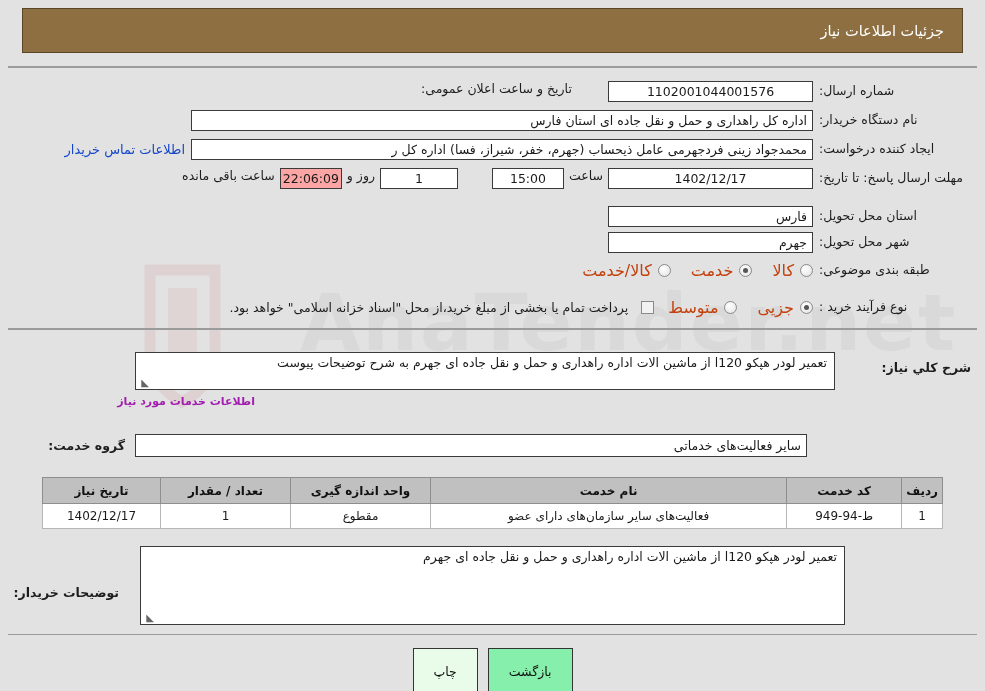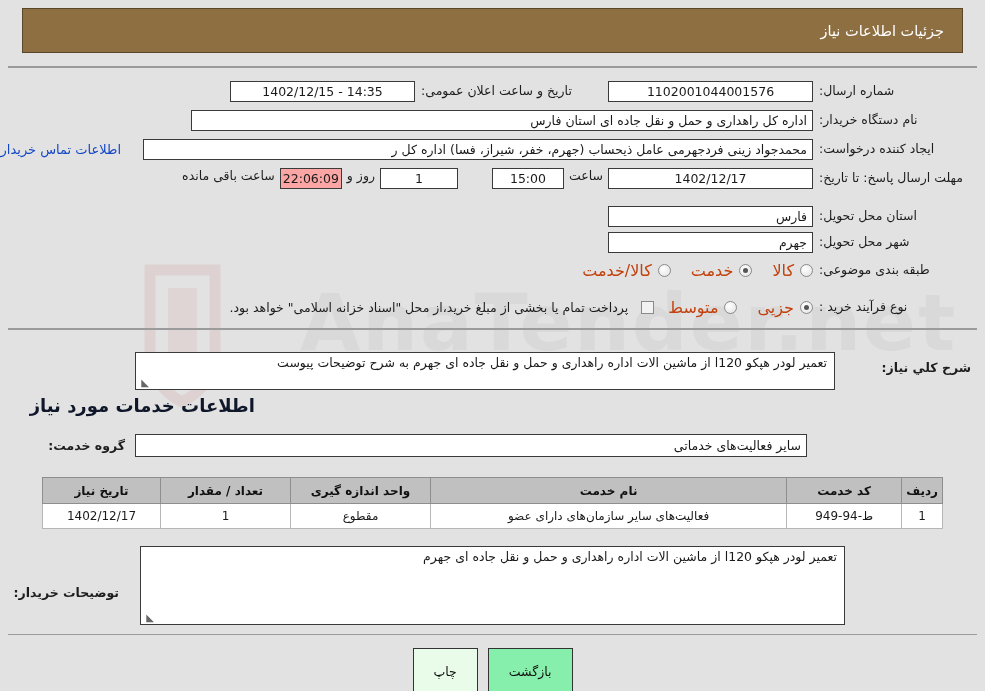--- a/index.html
+++ b/index.html
@@ -139,23 +139,23 @@
     left: 3px; bottom: 1px;
     width: 10px; height: 10px;
     color: #666;
     font-size: 10px;
     line-height: 10px;
   }
 
   
   .shead {
     position: absolute;
-    font-size: 18px;
+    font-size: 11px;
     font-weight: bold;
-    color: #0f172a;
+    color: #a21caf;
     z-index: 4;
     white-space: nowrap;
   }
   .blabel {
     position: absolute;
     font-size: 12.5px;
     font-weight: bold;
     color: #1d1d1d;
     z-index: 4;
     white-space: nowrap;
@@ -233,31 +233,30 @@
   </div>
 
   <div class="panel" id="panel-top"></div>
 
   <div class="frow" style="top:81px; right:12px;">
     <span class="flabel" style="width:160px;">شماره ارسال:</span>
     <span class="fbox" style="width:205px;">1102001044001576</span>
   </div>
   <div class="frow" style="top:81px; right:390px;">
     <span class="flabel" style="width:180px;">تاریخ و ساعت اعلان عمومی:</span>
-    <span class="fbox" style="width:185px;">14:35 - 1402/12/15</span>
   </div>
 
   <div class="frow" style="top:110px; right:12px;">
     <span class="flabel" style="width:160px;">نام دستگاه خریدار:</span>
     <span class="fbox rtl-start" style="width:622px;">اداره کل راهداری و حمل و نقل جاده ای استان فارس</span>
   </div>
 
   <div class="frow" style="top:139px; right:12px;">
     <span class="flabel" style="width:160px;">ایجاد کننده درخواست:</span>
-    <span class="fbox rtl-start" style="width:670px;margin-left:16px;">محمدجواد زینی فردجهرمی عامل ذیحساب (جهرم، خفر، شیراز، فسا) اداره کل ر</span>
+    <span class="fbox rtl-start" style="width:622px;">محمدجواد زینی فردجهرمی عامل ذیحساب (جهرم، خفر، شیراز، فسا) اداره کل ر</span>
     <a class="link">اطلاعات تماس خریدار</a>
   </div>
 
   <div class="frow" style="top:168px; right:12px; align-items:flex-start;">
     <span class="flabel" style="width:160px; white-space:normal; padding-top:2px;">مهلت ارسال پاسخ: تا تاریخ:</span>
     <span class="fbox" style="width:205px;">1402/12/17</span>
     <span class="small-txt">ساعت</span>
     <span class="fbox" style="width:72px;">15:00</span>
     <span style="display:inline-block;width:34px;"></span>
     <span class="fbox" style="width:78px;">1</span>

